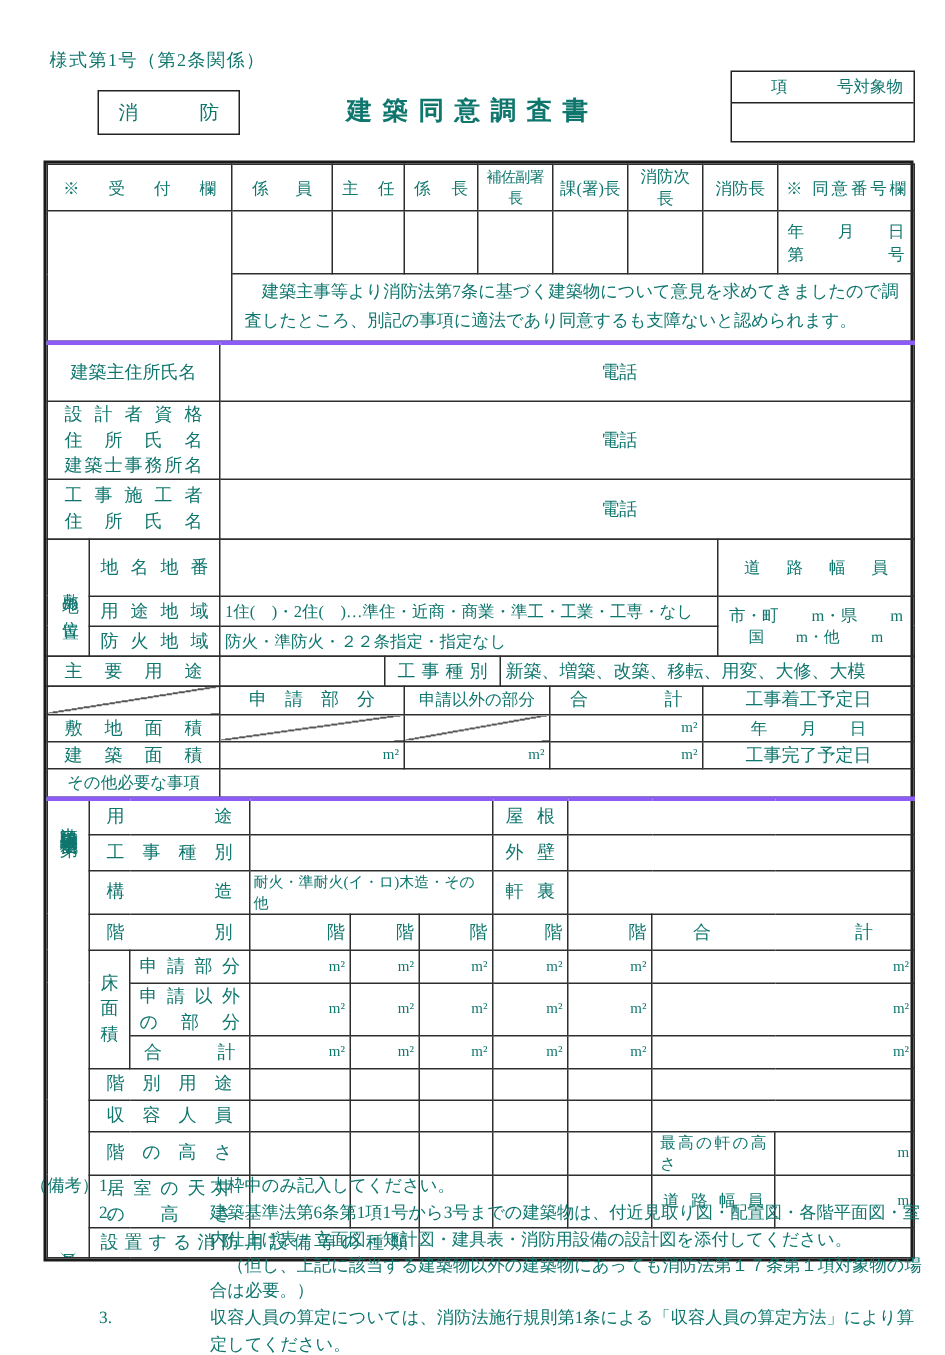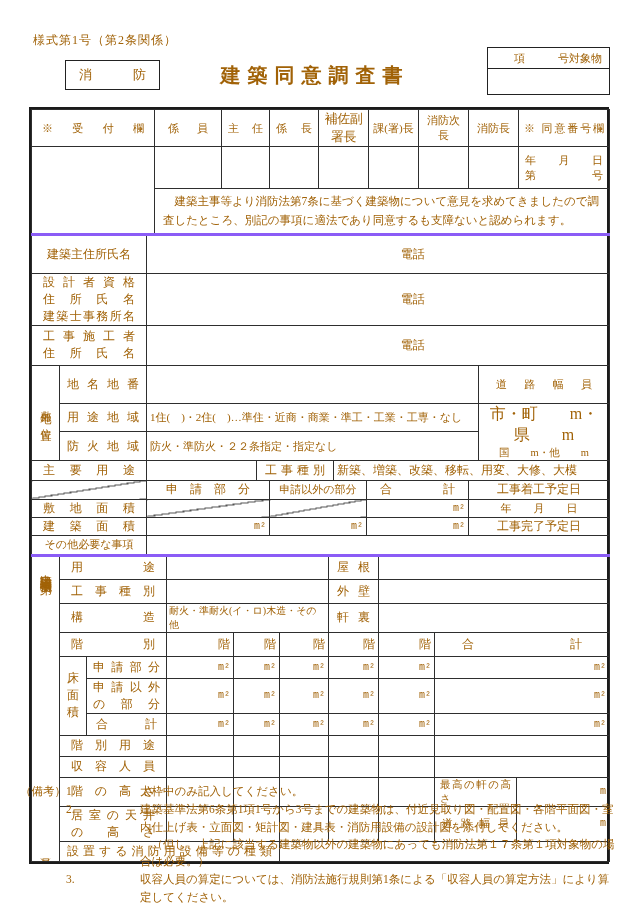--- a/index.html
+++ b/index.html
@@ -1,43 +1,43 @@
 <!DOCTYPE html>
 <html><head>
 <meta charset="utf-8">
 <style>
   html,body{margin:0;padding:0;background:#fff;}
-  .sheet{position:relative;width:630px;height:903px;background:#fff;color:#a16207;
+  .sheet{position:relative;width:630px;height:903px;background:#fff;color:#0f766e;
          font-family:"Liberation Serif","DejaVu Serif",serif;overflow:hidden;}
   
   .hdr{position:relative;height:108px;}
   .form-no{position:absolute;left:33px;top:32px;font-size:12px;letter-spacing:1px;}
   .fire-box{position:absolute;left:65px;top:60px;width:95px;height:30px;border:1px solid #222;
             box-sizing:border-box;line-height:28px;font-size:13px;padding:0 13px;
             text-align:justify;text-align-last:justify;}
-  .title{position:absolute;left:0;right:0;top:62px;text-align:center;font-size:20px;
+  .title{position:absolute;left:0;right:0;top:62px;text-align:center;font-size:17px;
          font-weight:bold;letter-spacing:7px;}
   .obj-box{position:absolute;left:487px;top:47px;width:123px;height:48px;border:1px solid #222;
            box-sizing:border-box;font-size:11px;}
   .obj-box .r1{height:20px;line-height:20px;border-bottom:1px solid #222;display:flex;
                justify-content:space-between;padding:0 7px 0 26px;}
   .obj-box .r2{height:27px;}
   
   .frame{position:absolute;left:29px;top:107px;width:580px;border:2px solid #1b1b1b;box-sizing:border-box;background:#fff;}
   table{border-collapse:collapse;table-layout:fixed;width:578px;margin-top:-1px;}
   table.first{margin-top:0;}
   td{border:1px solid #2e2e2e;box-sizing:border-box;padding:0 3px;font-size:12px;
      vertical-align:middle;overflow:hidden;}
   tr.thick td{border-top:3px solid #8b5cf6;}
   .c{text-align:center;}
   .r{text-align:right;}
   .jl{text-align:justify;text-align-last:justify;}
   .sm{font-size:11px;}
-  .xs{font-size:13px;letter-spacing:-0.5px;padding:0 1px;}
-  .sq{font-size:10px;text-align:right;padding-right:3px;font-family:Liberation Mono, monospace;}
+  .xs{font-size:10px;letter-spacing:-0.5px;padding:0 1px;}
+  .sq{font-size:10px;text-align:right;padding-right:3px;}
   .pad{padding:0 8px;}
   .pad-lg{padding:0 14px;}
   .diag{background:linear-gradient(to bottom right,transparent calc(50% - 0.6px),
         #555 calc(50% - 0.6px),#555 calc(50% + 0.6px),transparent calc(50% + 0.6px));}
   .vcell{position:relative;padding:0;}
   .vtext{writing-mode:vertical-rl;letter-spacing:2px;font-size:12px;margin:0 auto;}
   .vabs{position:absolute;left:50%;transform:translateX(-50%);writing-mode:vertical-rl;
         letter-spacing:1px;font-size:12px;white-space:nowrap;}
   .stack{display:flex;flex-direction:column;justify-content:space-around;height:100%;align-items:center;}
   .tel-wrap{position:relative;}
@@ -174,21 +174,21 @@
         <td>
               <div class="jl sm pad-lg">道路幅員</div>
             </td>
       </tr>
       <tr style="height:20px">
         <td>
               <div class="jl" style="padding:0 4px">用途地域</div>
             </td>
         <td class="sm">1住(　)・2住(　)…準住・近商・商業・準工・工業・工専・なし</td>
         <td rowspan="2">
-          <div class="c" style="font-size:16px">市・町　　m・県　　m</div>
+          <div class="c" style="font-size:11px">市・町　　m・県　　m</div>
           <div class="c" style="font-size:10.5px">国　　m・他　　m</div>
         </td>
       </tr>
       <tr style="height:20px">
         <td>
               <div class="jl" style="padding:0 4px">防火地域</div>
             </td>
         <td class="sm">防火・準防火・２２条指定・指定なし</td>
       </tr>
     </tbody>

